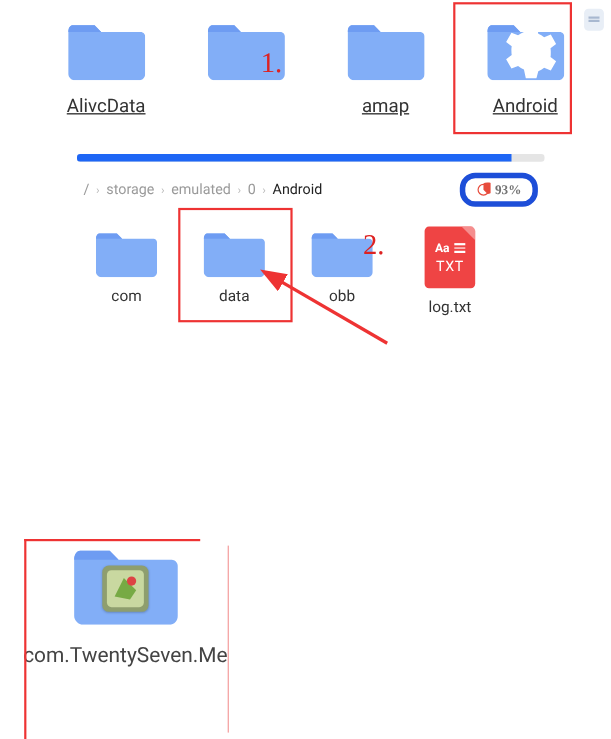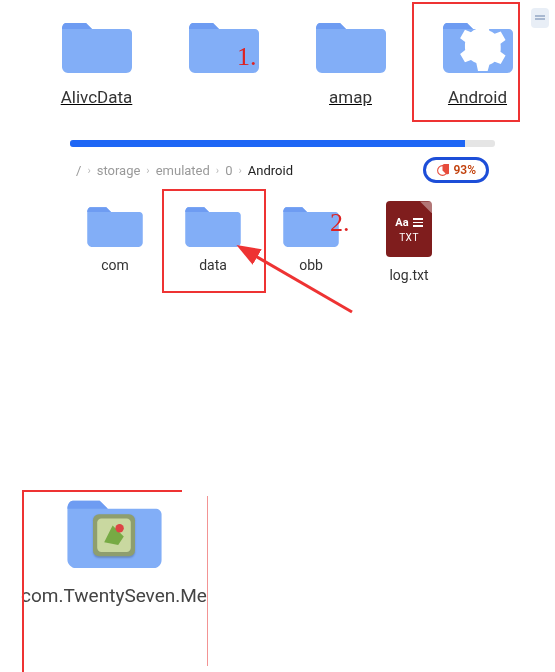--- a/index.html
+++ b/index.html
@@ -85,26 +85,27 @@
     }
     .crumb { color: #9a9a9a; }
     .crumb.active { color: #222; }
     .sep { color: #bbb; font-size: 11px; }
     .pct-badge {
       margin-left: auto;
       display: inline-flex;
       align-items: center;
       gap: 4px;
       background: #fff;
-      border: 3px solid #1d4ed8;
+      border: 5px solid #1d4ed8;
       border-radius: 14px;
       padding: 3px 10px;
       font-size: 12px;
-      color: #c2410c;
+      color: #737373;
       font-weight: 600;
+      font-family: Liberation Serif, serif;
     }
     .grid2 {
       display: flex;
       flex-wrap: wrap;
       gap: 4px 8px;
       padding: 4px 0 12px 0;
     }
     .item2 {
       display: flex;
       flex-direction: column;
@@ -116,21 +117,21 @@
     .folder-small { width: 56px; height: 46px; }
     .label2 {
       margin-top: 10px;
       font-size: 14px;
       color: #333;
       text-align: right;
     }
     .txt-icon {
       width: 46px;
       height: 56px;
-      background: #7f1d1d;
+      background: #ef4444;
       border-radius: 4px;
       position: relative;
       display: flex;
       flex-direction: column;
       align-items: center;
       justify-content: center;
       color: #fff;
     }
     .txt-icon::before {
       content: '';
@@ -145,21 +146,21 @@
     .txt-lines {
       display: flex;
       flex-direction: column;
       gap: 2px;
       margin-left: 2px;
     }
     .txt-lines span {
       display: block;
       width: 10px; height: 1.5px; background: #fff;
     }
-    .txt-lbl { font-size: 10px; margin-top: 3px; letter-spacing: 0.5px;}
+    .txt-lbl { font-size: 13px; margin-top: 3px; letter-spacing: 0.5px;}
     .arrow {
       position: absolute;
       pointer-events: none;
     }
     .section3 {
       position: absolute;
       top: 490px;
       left: 39px;
     }
     .item3 {

